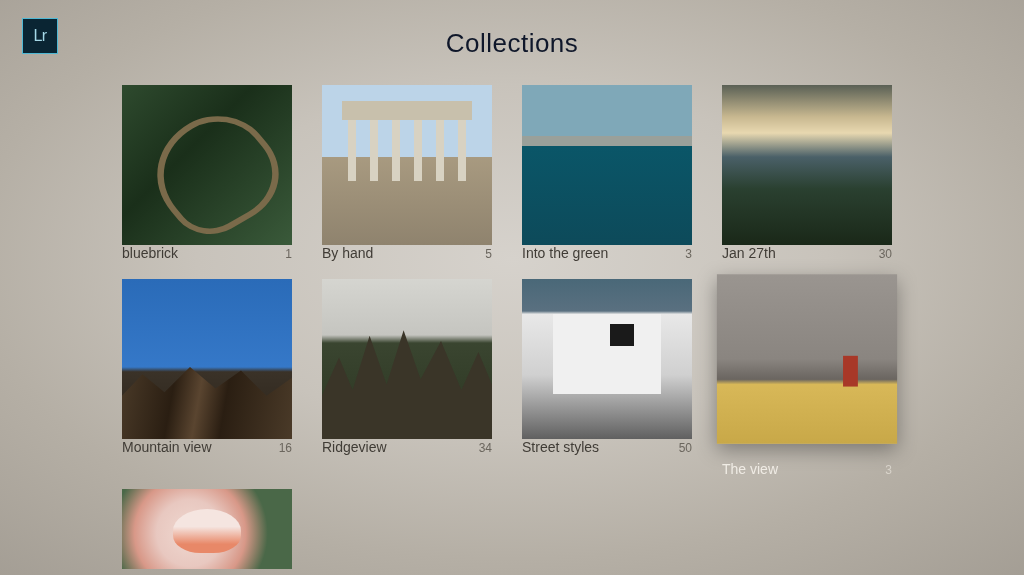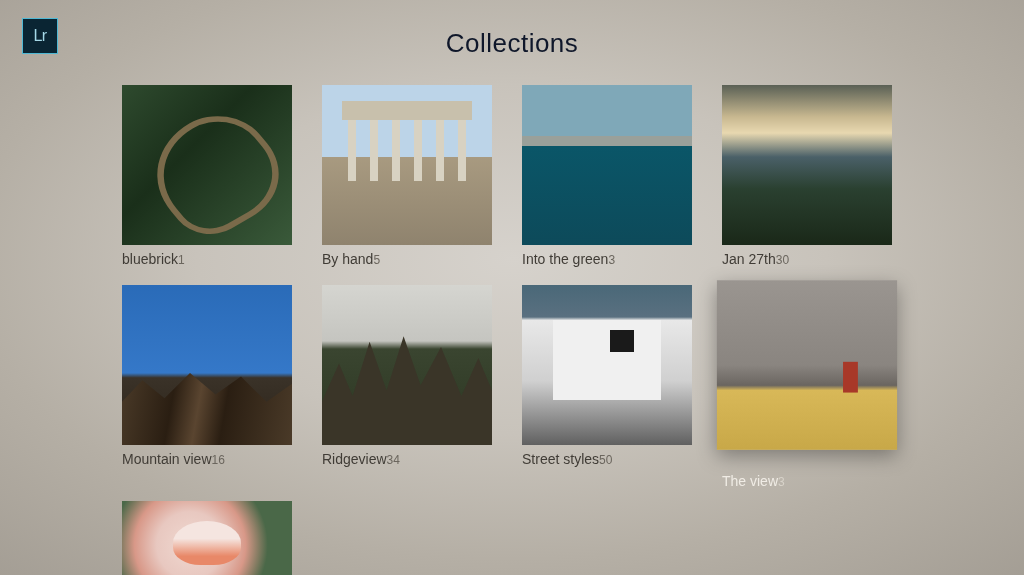--- a/index.html
+++ b/index.html
@@ -52,22 +52,23 @@
     }
     .thumb {
       width: 170px;
       height: 160px;
       background: #888;
       position: relative;
       overflow: hidden;
     }
     .caption {
       display: flex;
+      justify-content: space-between;
       align-items: baseline;
-      padding-top: 6px;
+      padding-top: 0;
       font-size: 14px;
       color: #403c36;
     }
     .caption .label { font-weight: 400; }
     .caption .count { font-size: 12px; color: #6b665e; }
     .tile.selected .thumb {
       outline: none;
       box-shadow: 0 6px 18px rgba(0,0,0,0.35);
       transform: scale(1.06);
     }

